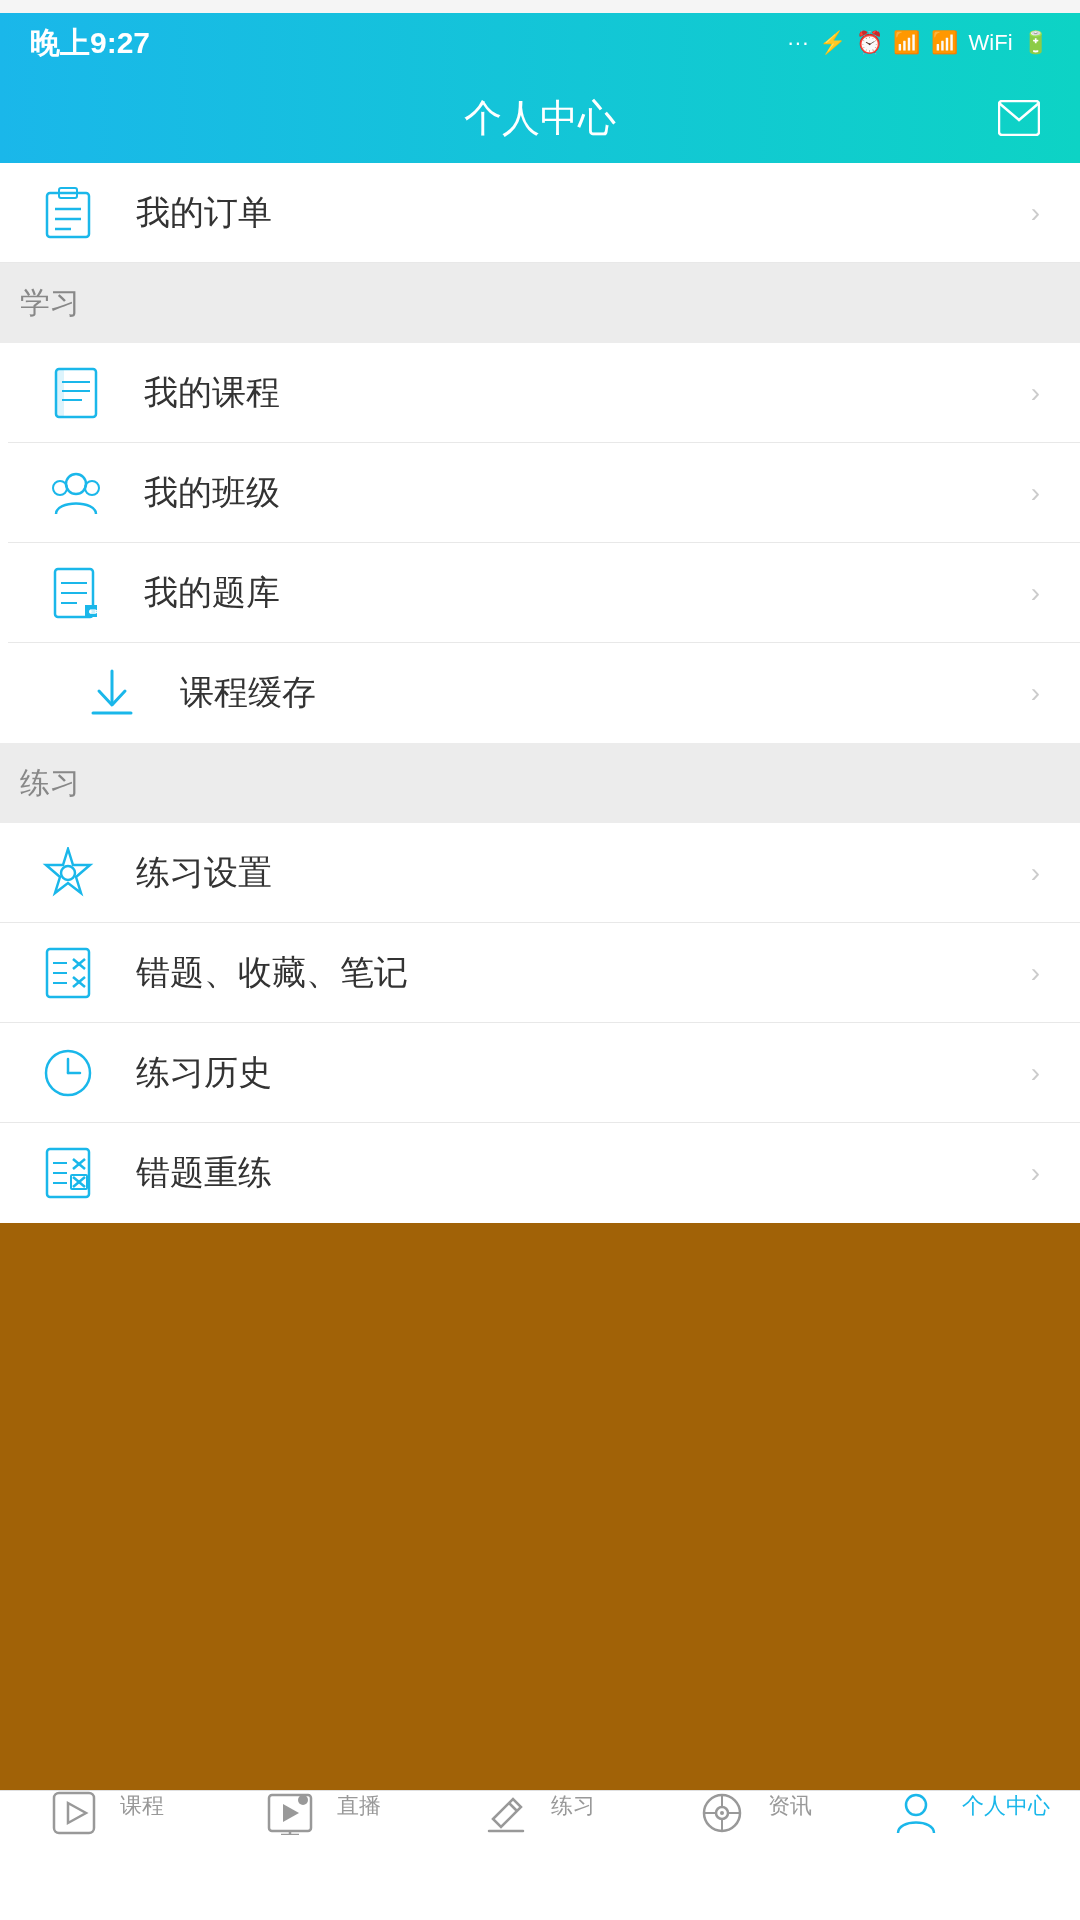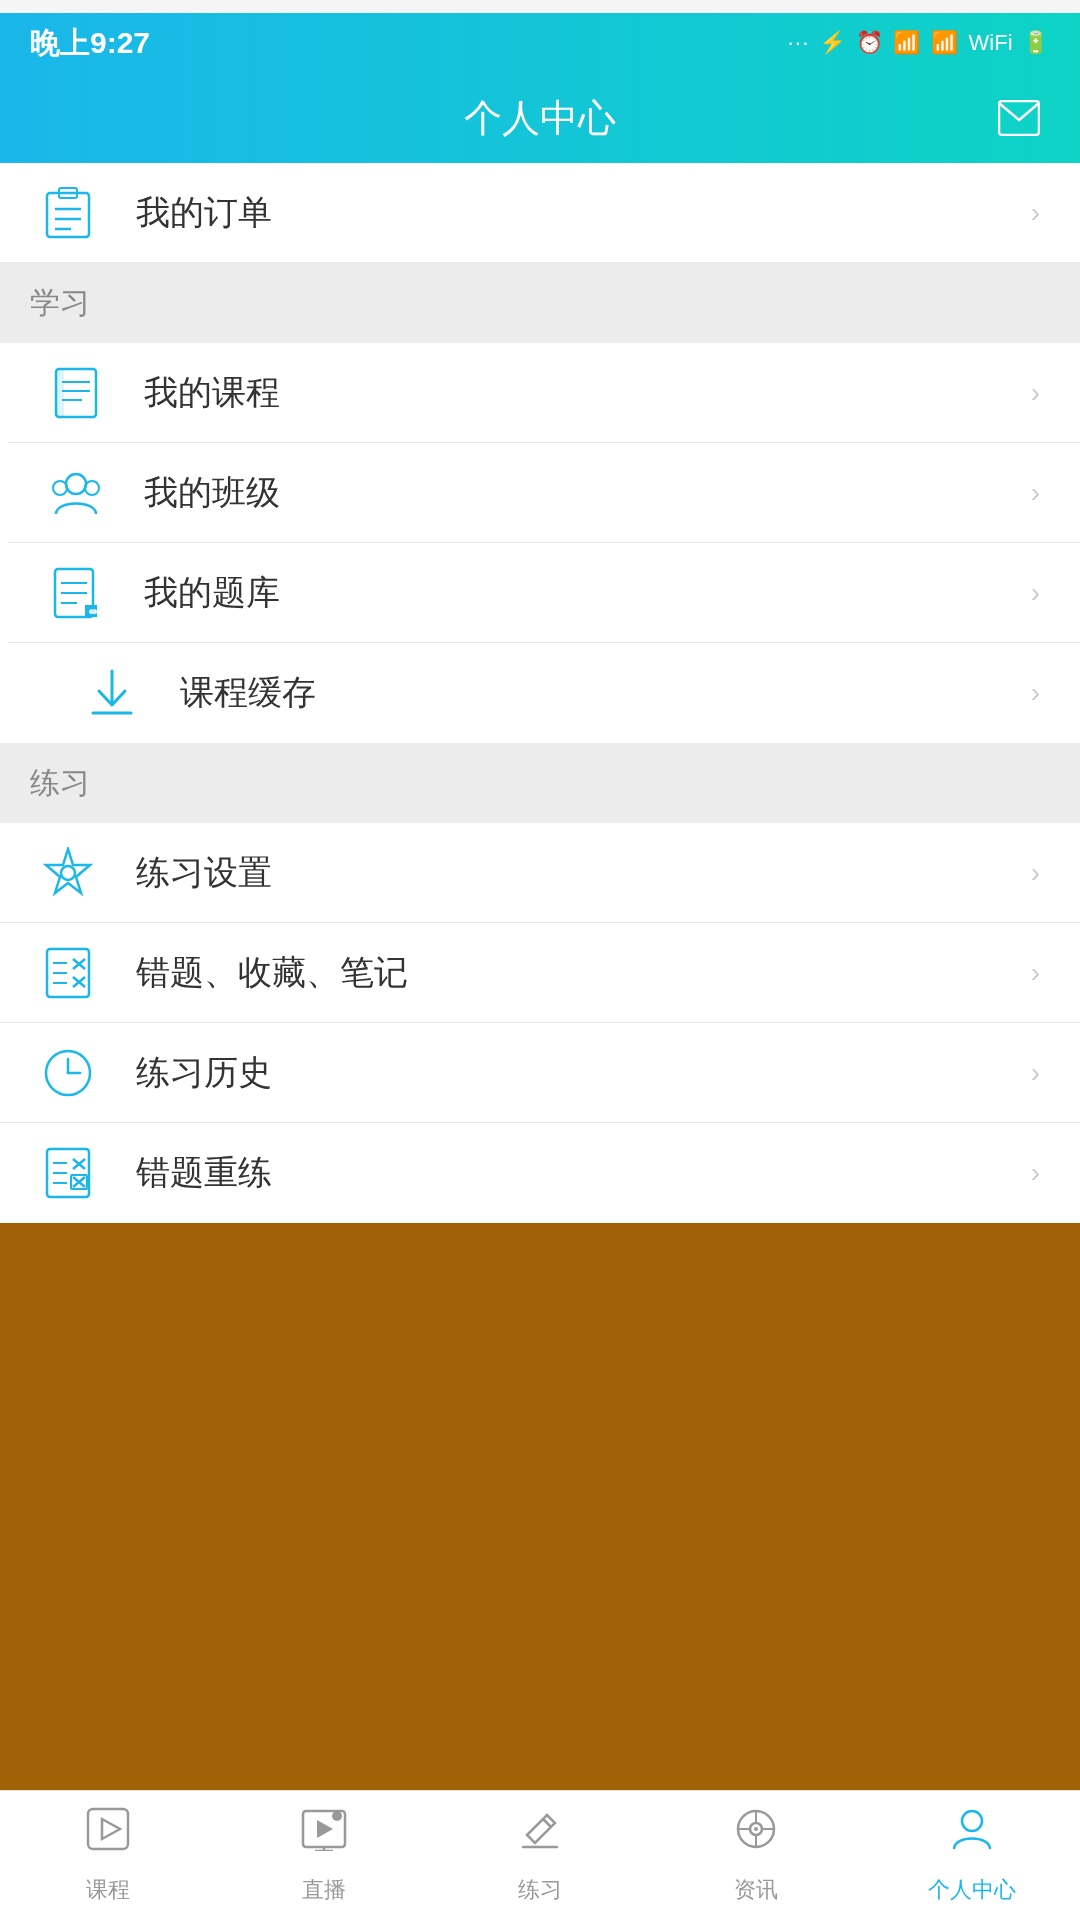--- a/index.html
+++ b/index.html
@@ -98,21 +98,21 @@
       color: #ccc;
       font-size: 28px;
     }
 
     
     .section-header {
       background: #ececec;
       height: 80px;
       display: flex;
       align-items: center;
-      padding: 0 30px;
+      padding: 0 20px;
     }
     .section-label {
       font-size: 30px;
       color: #888;
     }
 
     
     .tab-bar {
       position: absolute;
       bottom: 0;
@@ -120,22 +120,21 @@
       width: 100%;
       height: 130px;
       background: white;
       border-top: 1px solid #e0e0e0;
       display: flex;
       align-items: center;
     }
     .tab-item {
       flex: 1;
       display: flex;
-      flex-direction: column;
-      align-items: center;
+      flex-direction: row;
       justify-content: center;
       gap: 24px;
       cursor: pointer;
       height: 100%;
     }
     .tab-icon {
       font-size: 40px;
       color: #999;
     }
     .tab-icon.active {

